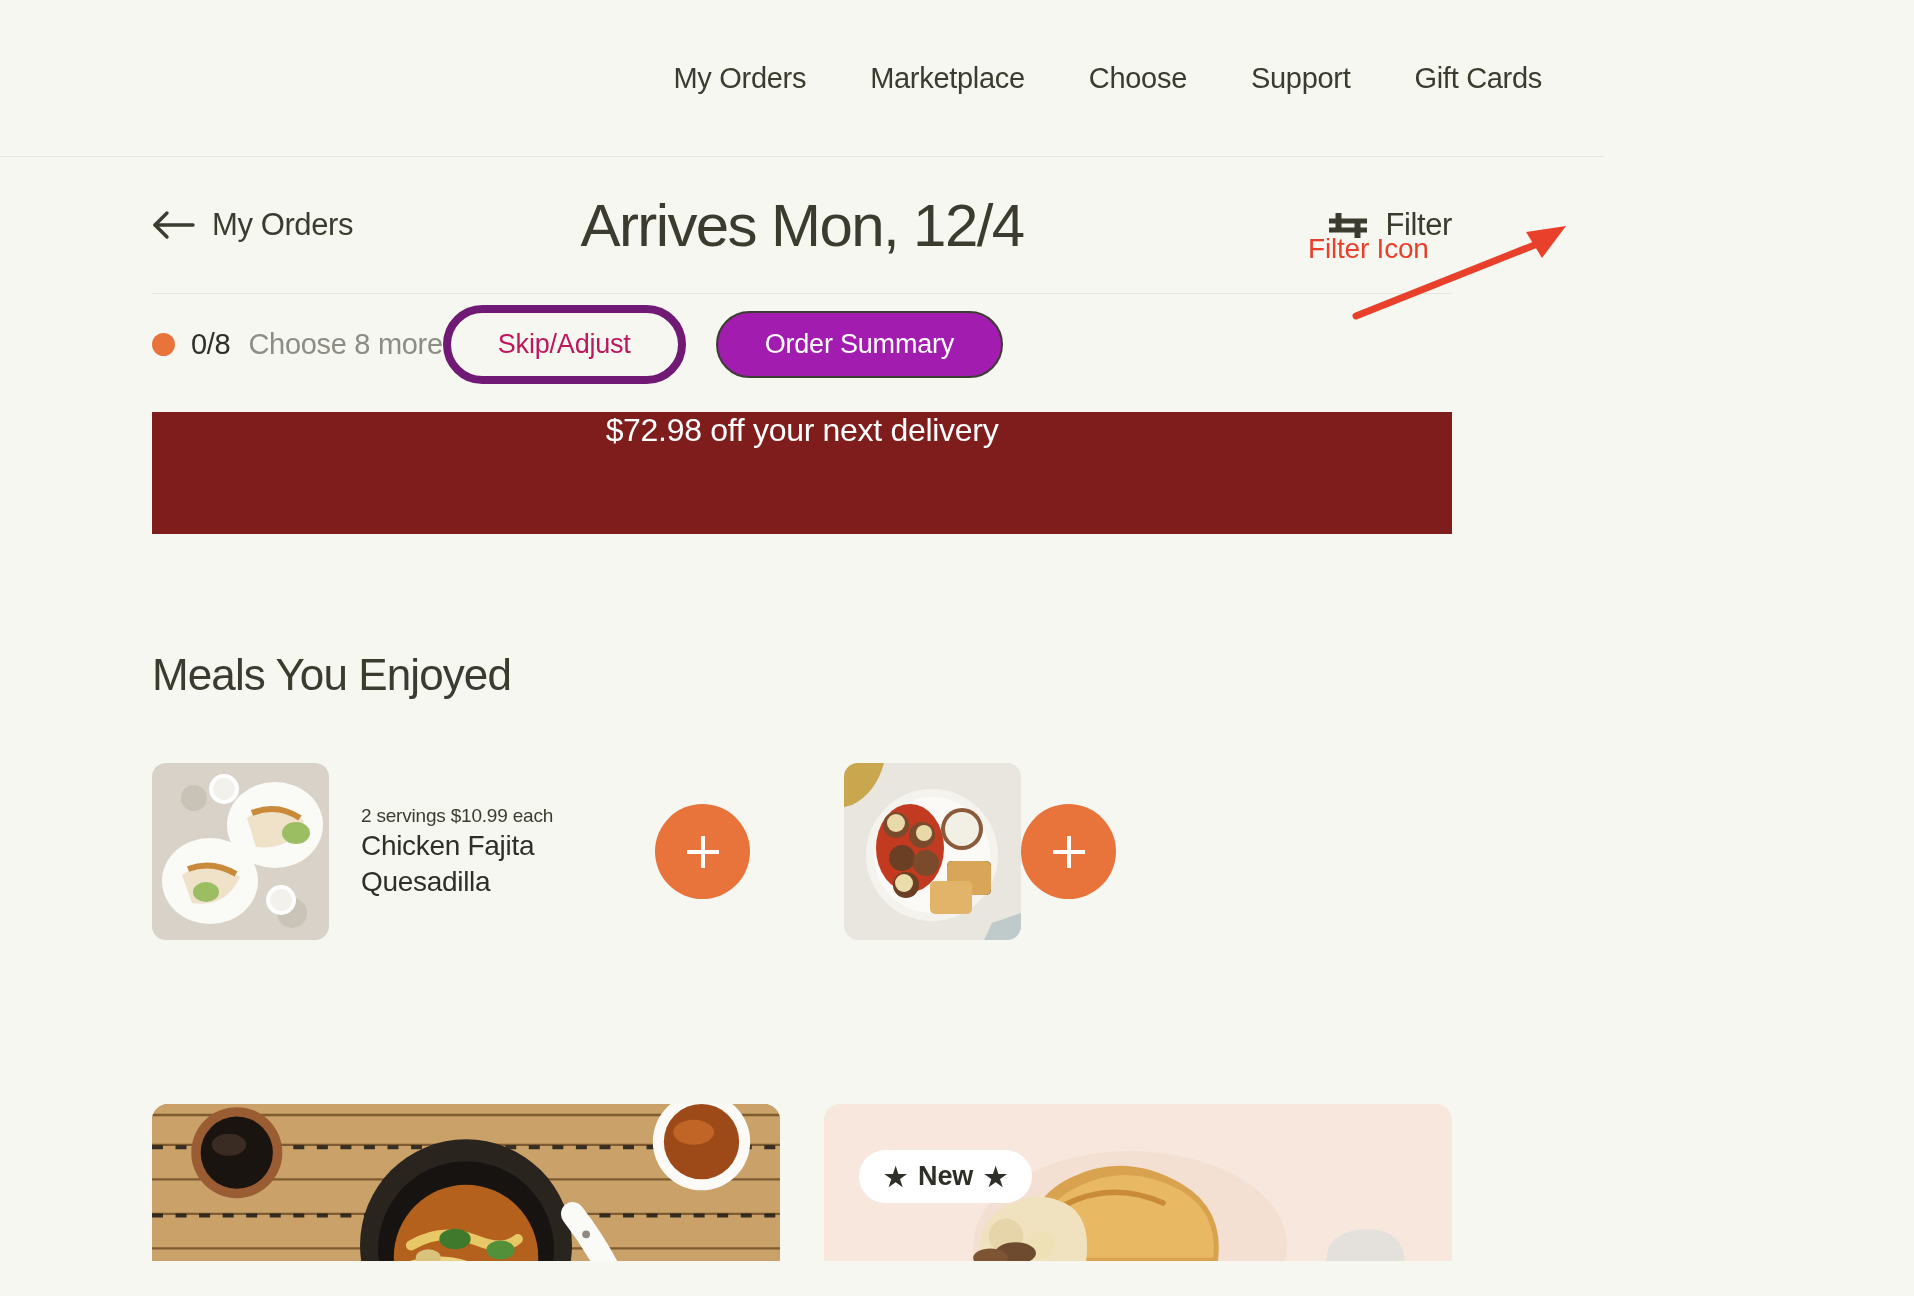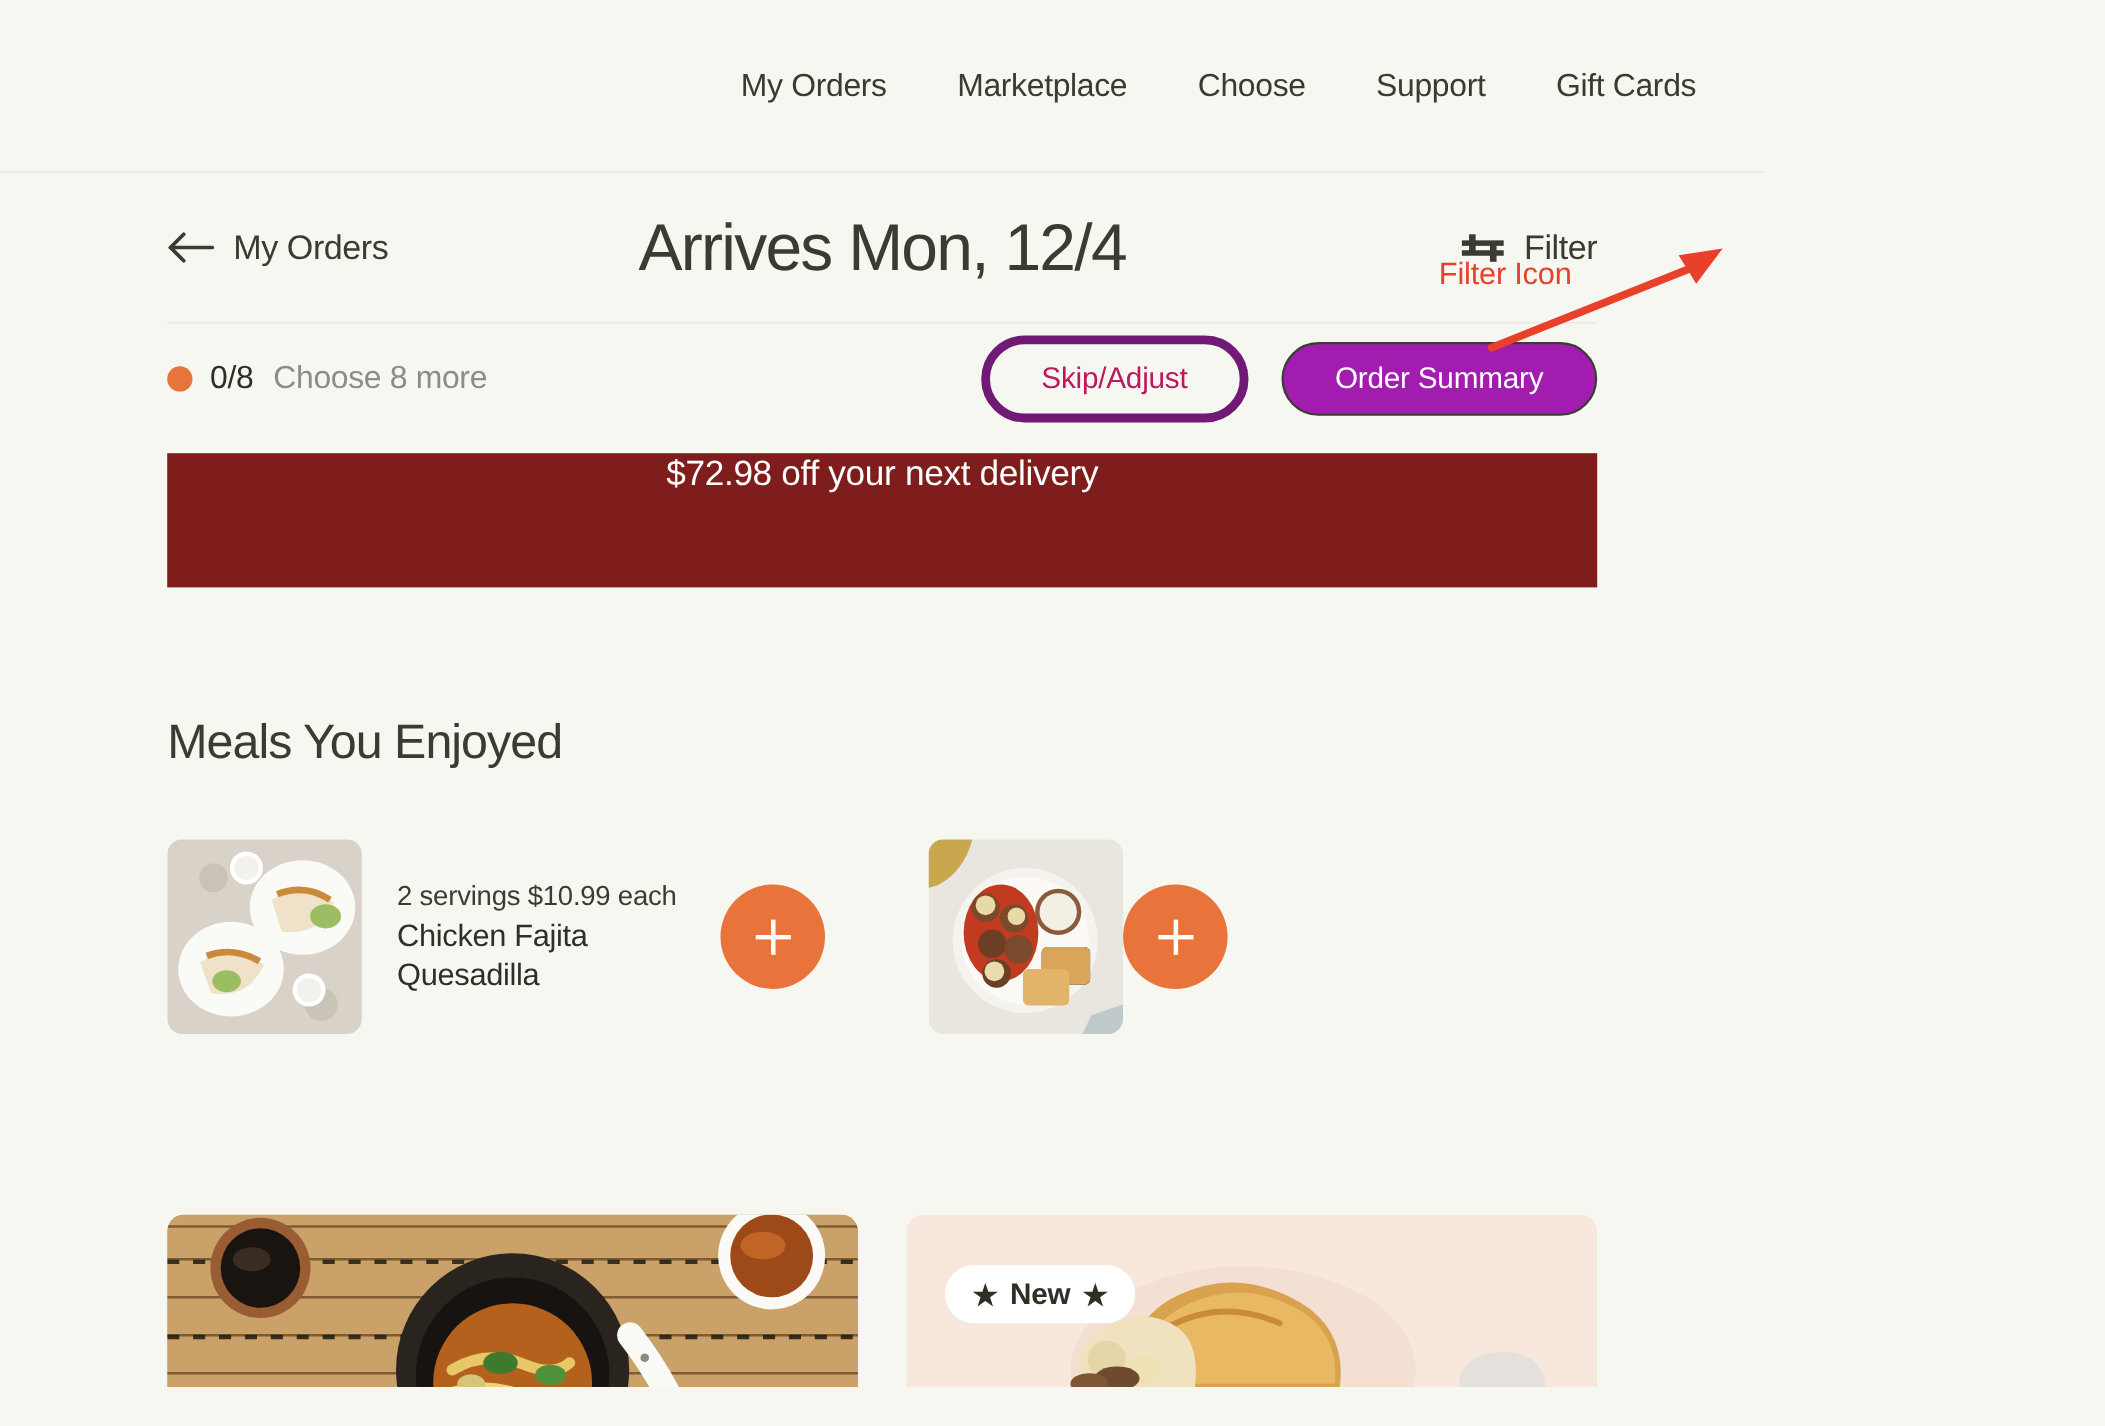--- a/index.html
+++ b/index.html
@@ -56,21 +56,21 @@
     white-space: nowrap; pointer-events: none;
   }
   .annot-arrow {
     position: absolute; left: 1330px; top: 210px;
     width: 260px; height: 130px; pointer-events: none;
   }
 
   
   .progress-row {
     margin: 0 152px; height: 100px;
-    display: flex; align-items: center; justify-content: space-between;
+    display: flex; align-items: center; 
   }
   .progress-left { display: flex; align-items: center; gap: 16px; }
   .dot { width: 23px; height: 23px; border-radius: 50%; background: #E8743B; flex: none; }
   .progress-count { font-size: 29px; letter-spacing: -0.3px; color: #2E2F26; }
   .progress-text { font-size: 29px; letter-spacing: -0.3px; color: #8D8D85; margin-left: 2px; }
   .btn-row { display: flex; align-items: center; gap: 30px; }
   .btn {
     font-family: "Liberation Sans", sans-serif;
     font-size: 27px; letter-spacing: -0.2px;
     border-radius: 999px; cursor: pointer; white-space: nowrap;
@@ -97,21 +97,21 @@
 
   .meals {
     display: grid; grid-template-columns: 1fr 1fr; gap: 0 84px; margin-top: 63px;
   }
   .meal { display: flex; align-items: center; }
   .thumb {
     width: 177px; height: 177px; border-radius: 14px; flex: none;
     overflow: hidden; position: relative;
   }
   .meal-info { flex: 1; padding-left: 32px; }
-  .meal-serving { font-size: 25px; color: #3B3C2F; letter-spacing: -0.2px; line-height: 1.35; }
+  .meal-serving { font-size: 19px; color: #3B3C2F; letter-spacing: -0.2px; line-height: 1.35; }
   .meal-name { font-size: 28px; color: #2E2F26; letter-spacing: -0.3px; line-height: 1.28; }
   .add-btn {
     width: 95px; height: 95px; border-radius: 50%; background: #E8743B;
     flex: none; display: flex; align-items: center; justify-content: center;
     cursor: pointer; border: none; margin-right: 10px;
   }
   .add-btn svg { width: 44px; height: 44px; display: block; }
 
   
   .cards {

